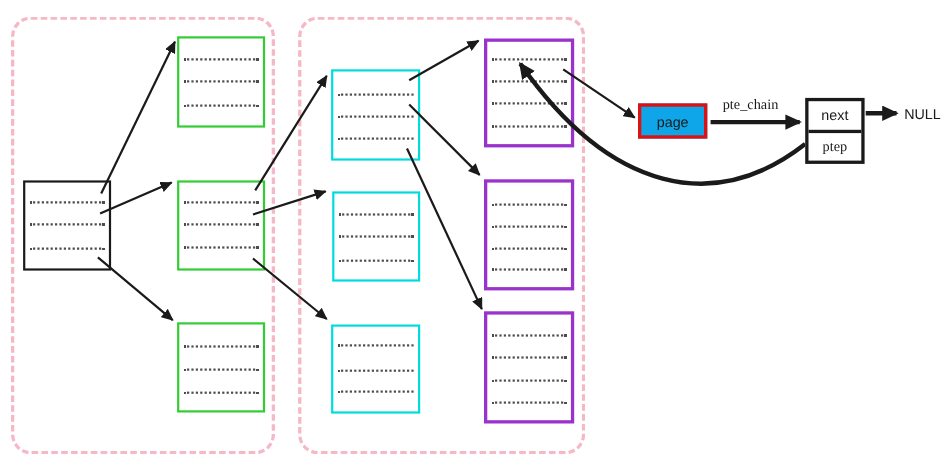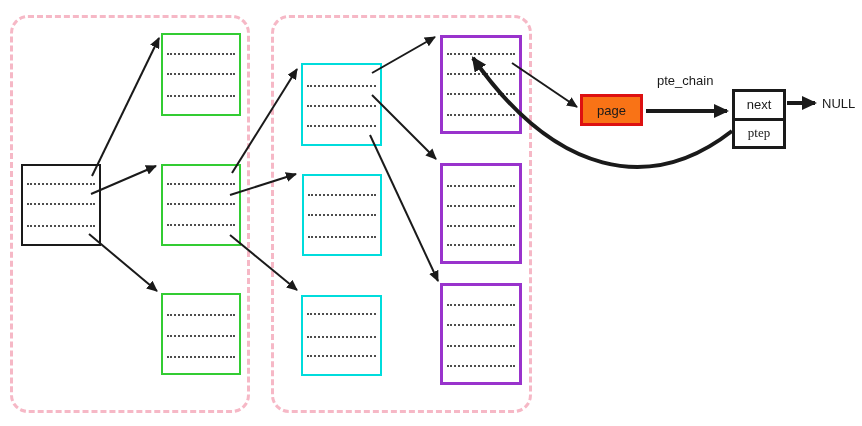--- a/index.html
+++ b/index.html
@@ -11,30 +11,30 @@
   #diagram-layer{position:absolute;left:0;top:0;width:862px;height:426px;z-index:1;}
   .group-frame{
     position:absolute;box-sizing:border-box;border:3px dashed var(--pink,#f6b8c6);
     border-radius:18px;background:transparent;
   }
   .pt-box{position:absolute;box-sizing:border-box;background:#fff;z-index:2;}
   .pt-row{position:absolute;left:4px;right:4px;height:0;border-top:2px dotted var(--dots,#4d4d4d);}
   .page-box{
     position:absolute;left:580px;top:94px;width:63px;height:32px;box-sizing:border-box;
     border:3px solid var(--red,#dd1111);display:flex;align-items:center;justify-content:center;
-    font-size:13px;z-index:4;background:#f97316;
+    font-size:13px;z-index:4;background:#0ea5e9;
   }
   .pc-box{
     position:absolute;left:732px;top:89px;width:54px;height:60px;box-sizing:border-box;
     border:3px solid var(--ink,#1a1a1a);display:flex;flex-direction:column;z-index:4;background:#fff;
   }
   .pc-cell{flex:1;display:flex;align-items:center;justify-content:center;font-size:13px;}
   .pc-cell.ptep{border-top:3px solid var(--ink,#1a1a1a);font-family:Liberation Serif, serif;}
   .diagram-label{position:absolute;font-size:13px;white-space:nowrap;z-index:4;}
-  .lbl-pte-chain{left:657px;top:73px;}
+  .lbl-pte-chain{left:657px;top:87px;font-family:Liberation Serif, serif;}
   .lbl-null{left:822px;top:96px;}
 </style>
 </head>
 <body>
 
 <div class="canvas">
 
   <div id="diagram-layer">
       <div class="group-frame" style="left: 10px; top: 15px; width: 240px; height: 398px;"></div>
       <div class="group-frame" style="left: 271px; top: 15px; width: 261px; height: 398px;"></div>

